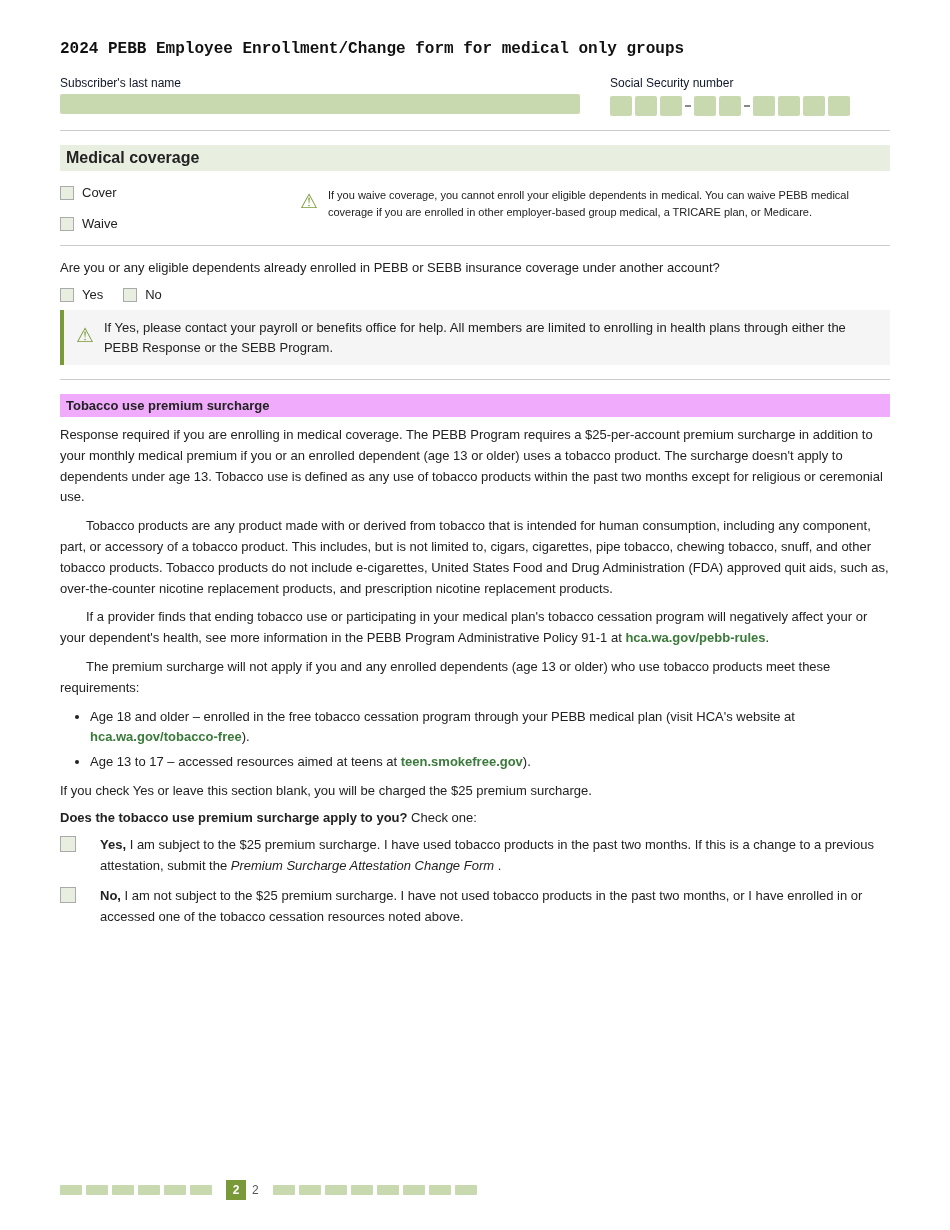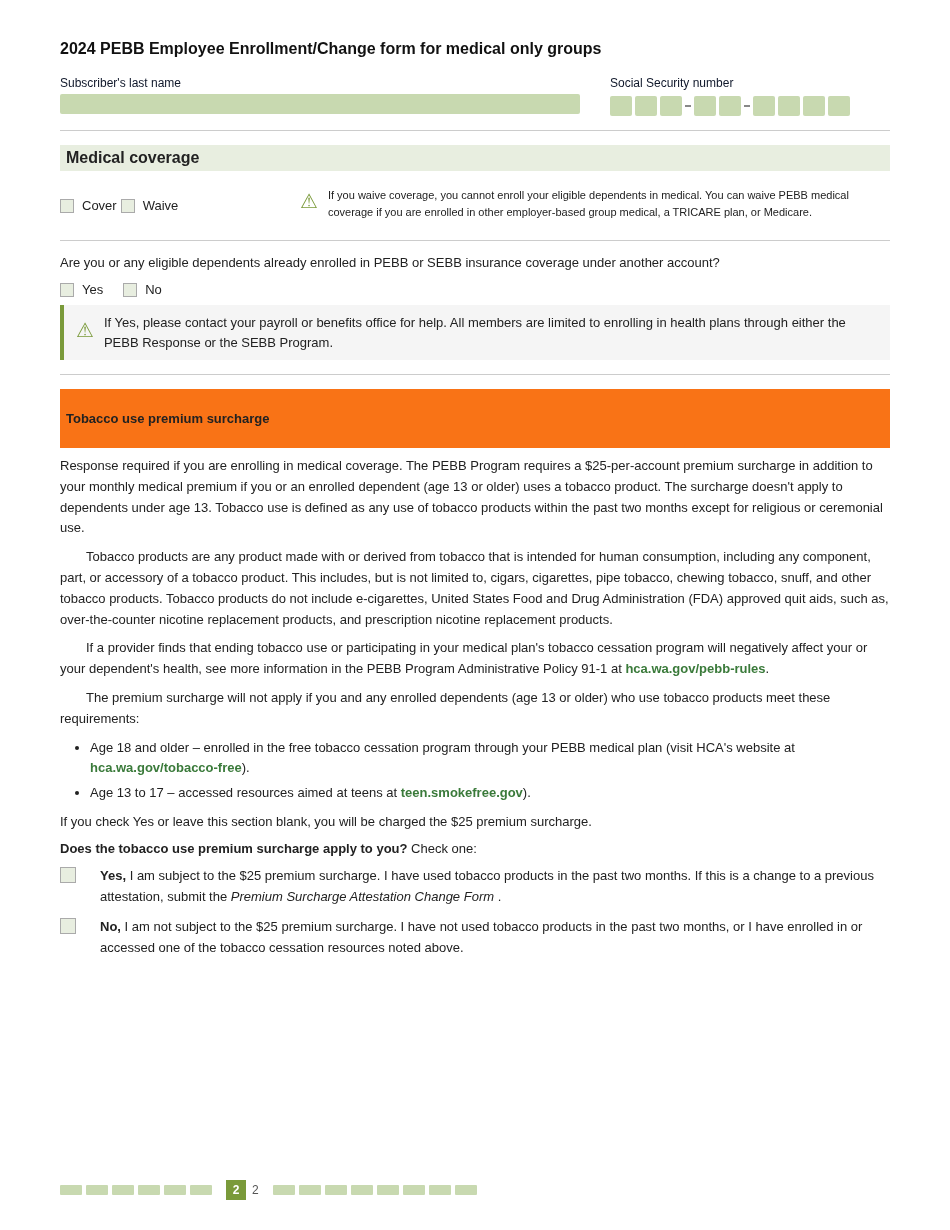--- a/index.html
+++ b/index.html
@@ -10,20 +10,21 @@
       background: #fff;
       width: 950px;
       min-height: 1230px;
       padding: 40px 60px 40px 60px;
     }
     h1.main-title {
       font-size: 16px;
       font-weight: bold;
       margin-bottom: 18px;
       color: #111;
+      font-family: Liberation Mono, monospace;
     }
     .form-header-row {
       display: flex;
       gap: 30px;
       margin-bottom: 8px;
     }
     .form-header-col {
       display: flex;
       flex-direction: column;
       gap: 2px;
@@ -72,22 +73,22 @@
       padding: 4px 6px;
     }
     .medical-coverage-row {
       display: flex;
       gap: 40px;
       margin-bottom: 12px;
     }
     .coverage-options {
       flex: 0 0 200px;
       display: flex;
-      flex-direction: row;
-      gap: 4px;
+      flex-direction: column;
+      gap: 16px;
       padding-top: 4px;
     }
     .checkbox-row {
       display: flex;
       align-items: center;
       gap: 8px;
     }
     .checkbox-box {
       width: 14px;
       height: 14px;
@@ -131,22 +132,22 @@
       background: #f5f5f5;
       border-left: 4px solid #7a9a3a;
       padding: 8px 12px;
       margin: 8px 0 14px 0;
       font-size: 13px;
       line-height: 1.5;
     }
     .tobacco-section-header {
       font-weight: bold;
       font-size: 13px;
-      background: #f97316;
-      padding: 22px 6px;
+      background: #f0abfc;
+      padding: 4px 6px;
       margin-bottom: 8px;
     }
     .body-text {
       font-size: 13px;
       line-height: 1.6;
       margin-bottom: 8px;
       color: #222;
     }
     .body-text.indent {
       text-indent: 2em;

